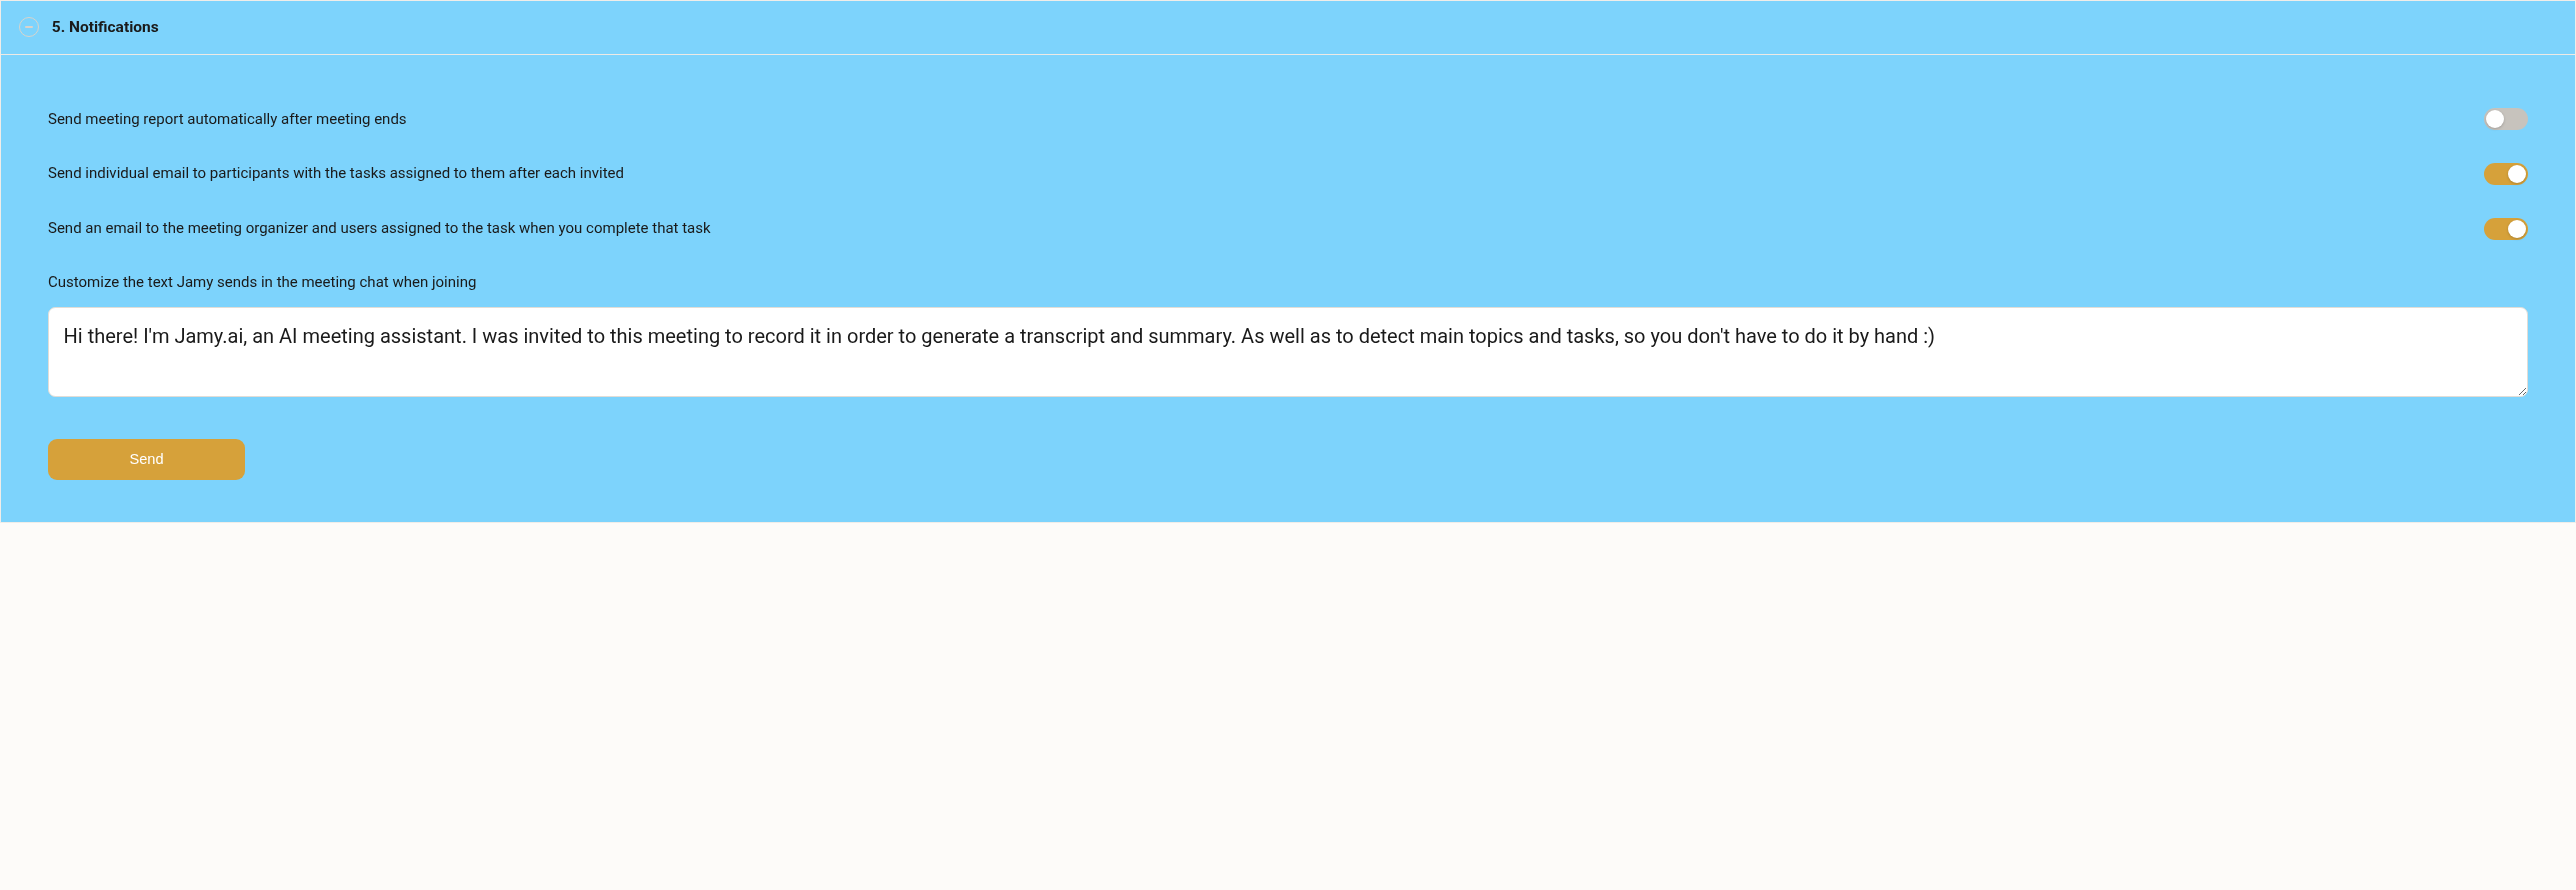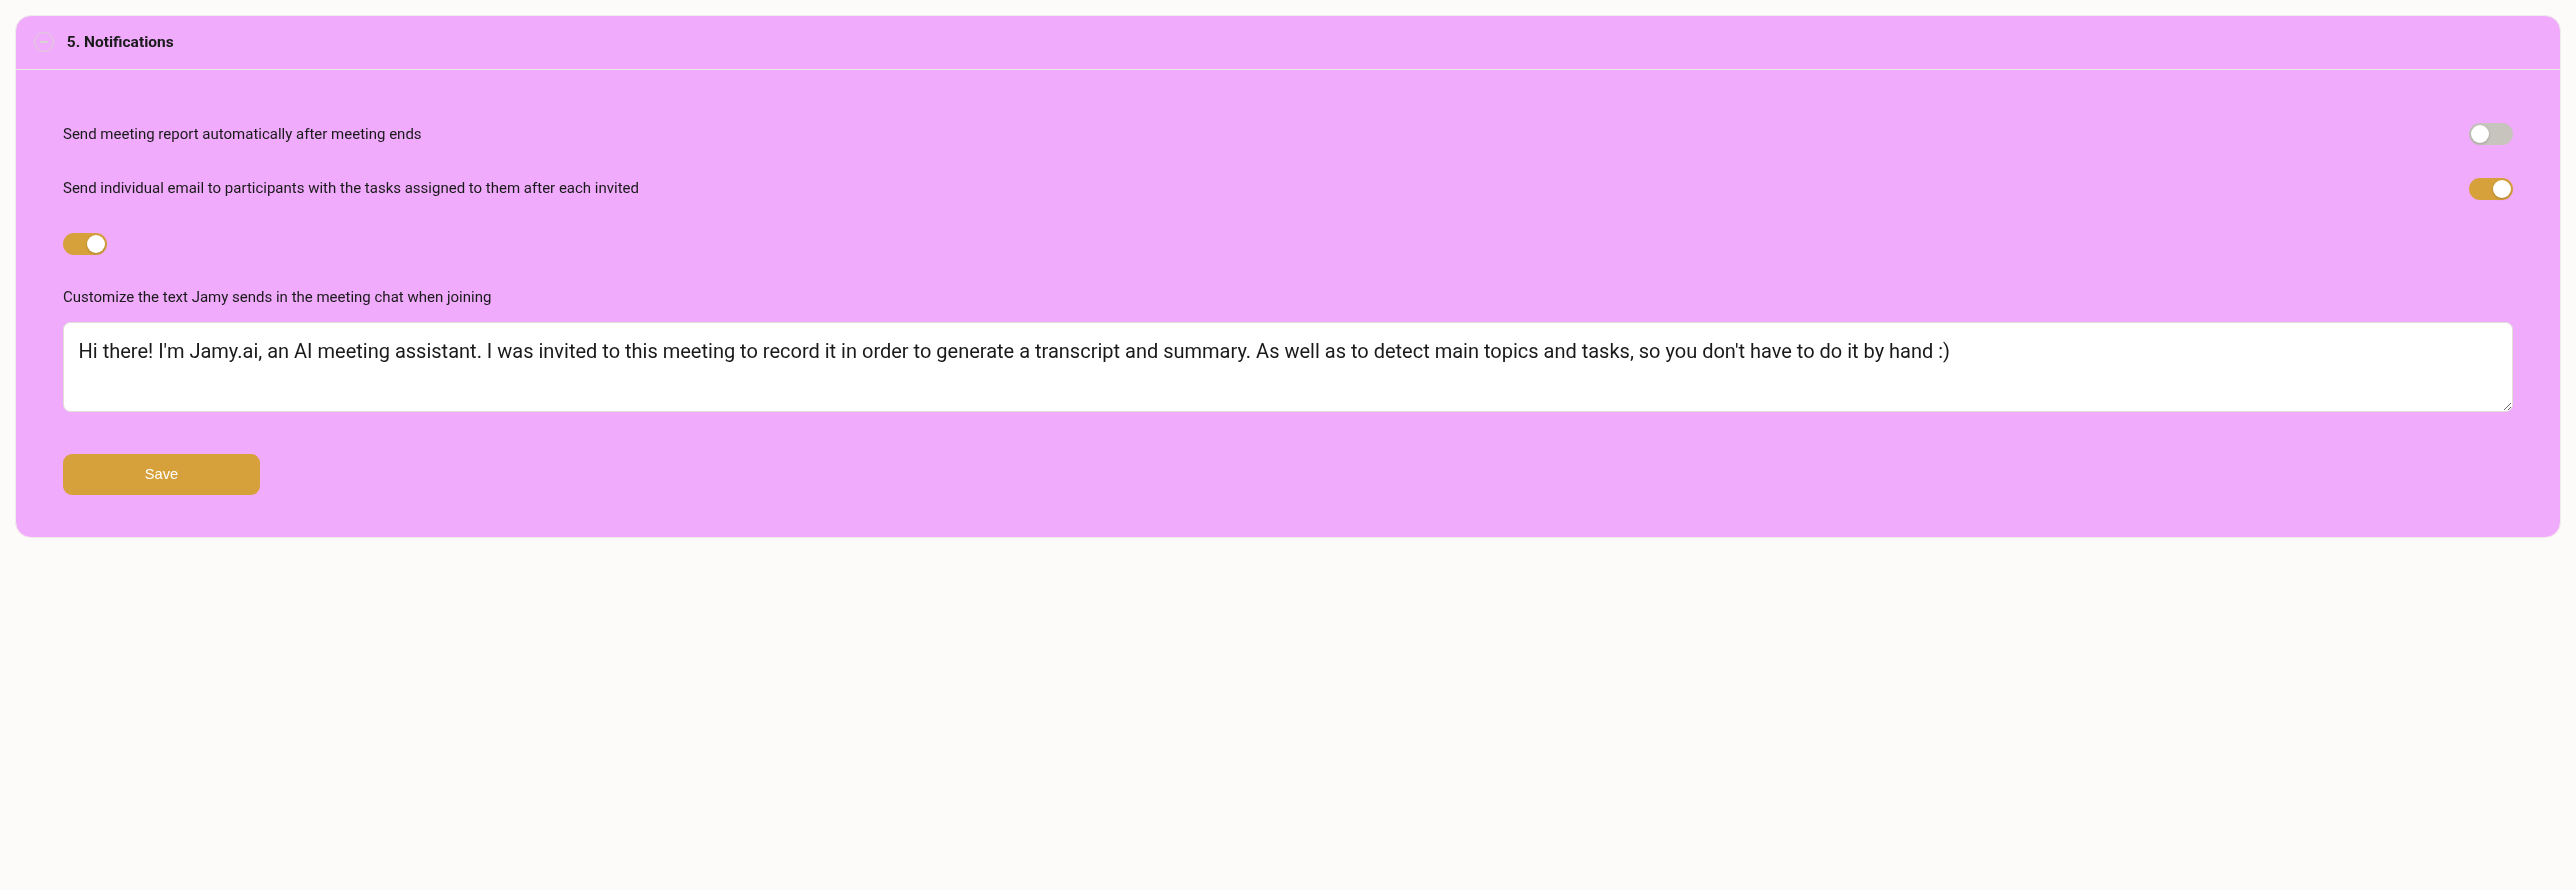--- a/index.html
+++ b/index.html
@@ -6,24 +6,24 @@
       box-sizing: border-box;
       margin: 0;
       padding: 0;
     }
     body {
       font-family: -apple-system, BlinkMacSystemFont, "Segoe UI", Roboto, Helvetica, Arial, sans-serif;
       background: #fdfbf9;
       color: #1a1a1a;
     }
     .panel {
-      background: #f0abfc;
+      background: #7dd3fc;
       border: 0.9px solid #f0ede9;
-      border-radius: 16px;
-      margin: 15px;
+      border-radius: 0;
+      margin: 0;
     }
     .panel-header {
       display: flex;
       align-items: center;
       padding: 16.4px 18px;
       border-bottom: 0.9px solid #eeeae5;
       gap: 12.8px;
     }
     .collapse-icon {
       width: 20px;
@@ -148,27 +148,28 @@
     </div>
 
     <div class="setting-row">
       <span class="setting-label">Send individual email to participants with the tasks assigned to them after each invited</span>
       <div class="toggle on">
         <div class="toggle-knob"></div>
       </div>
     </div>
 
     <div class="setting-row">
+      <span class="setting-label">Send an email to the meeting organizer and users assigned to the task when you complete that task</span>
       <div class="toggle on">
         <div class="toggle-knob"></div>
       </div>
     </div>
 
     <div class="customize-block">
       <div class="customize-label">Customize the text Jamy sends in the meeting chat when joining</div>
       <textarea class="customize-textarea" style="">Hi there! I'm Jamy.ai, an AI meeting assistant. I was invited to this meeting to record it in order to generate a transcript and summary. As well as to detect main topics and tasks, so you don't have to do it by hand :)</textarea>
     </div>
 
-    <button class="save-button">Save</button>
+    <button class="save-button">Send</button>
 
   </div>
 </div>
 
 
 </body></html>

